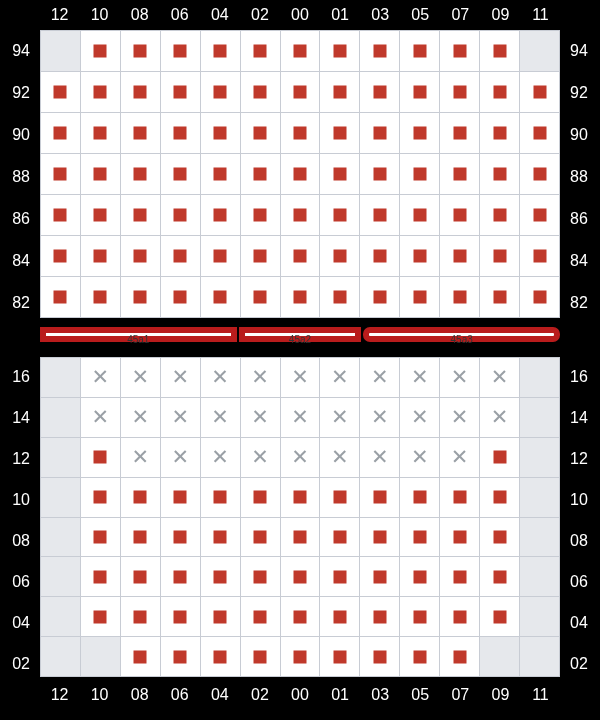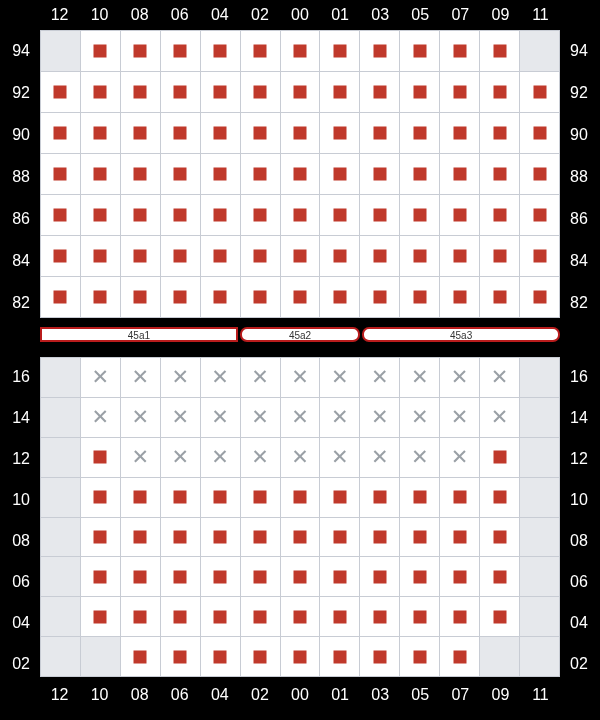--- a/index.html
+++ b/index.html
@@ -79,21 +79,21 @@
   .row-labels.left span { justify-content: flex-end; padding-right: 8px; }
   .row-labels.right span { justify-content: flex-start; padding-left: 8px; }
 
   
   .zonebar {
     position: absolute;
     display: flex;
     gap: 2px;
   }
   .zone {
-    border: 2px solid #b91c1c;
+    border: 6px solid #b91c1c;
     background: #ffffff;
     color: #333333;
     font-size: 10px;
     text-align: center;
     line-height: 13px;
     height: 15px;
     box-sizing: border-box;
   }
 </style>
 </head>
@@ -402,21 +402,21 @@
       <span>92</span>
       <span>90</span>
       <span>88</span>
       <span>86</span>
       <span>84</span>
       <span>82</span>
     </div>
 
   <div class="zonebar" id="zoneBar" style="left:40px; top:327px; width:520px;">
       <div class="zone" style="flex: 5 1 0%;">45a1</div>
-      <div class="zone" style="flex: 3 1 0%; border-radius: 7px;">45a2</div>
+      <div class="zone" style="flex: 3 1 0%;">45a2</div>
       <div class="zone" style="flex: 5 1 0%; border-radius: 7px;">45a3</div>
     </div>
 
   <div class="row-labels left" id="rowLowerL" style="left: 0px; top: 357px; width: 38px; grid-template-rows: repeat(8, 40px);">
       <span>16</span>
       <span>14</span>
       <span>12</span>
       <span>10</span>
       <span>08</span>
       <span>06</span>

